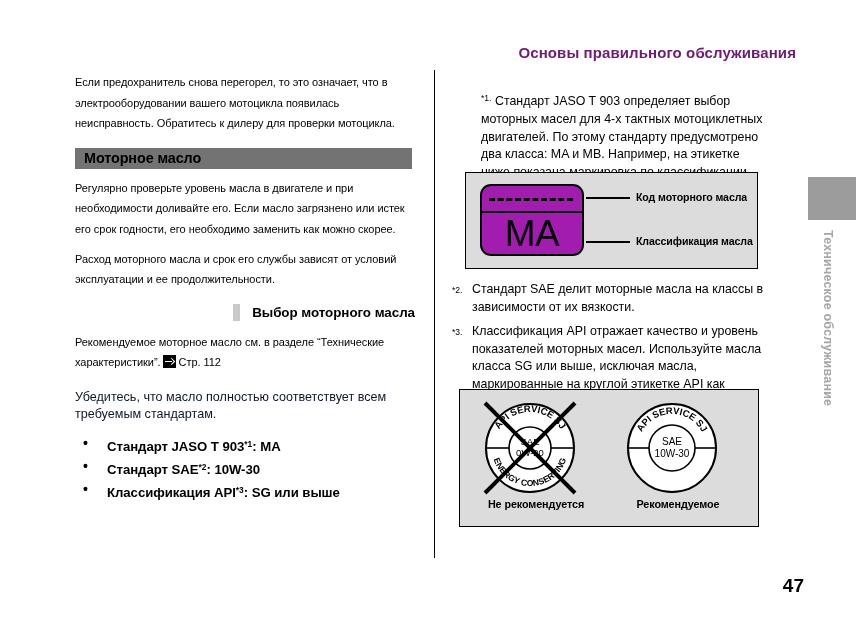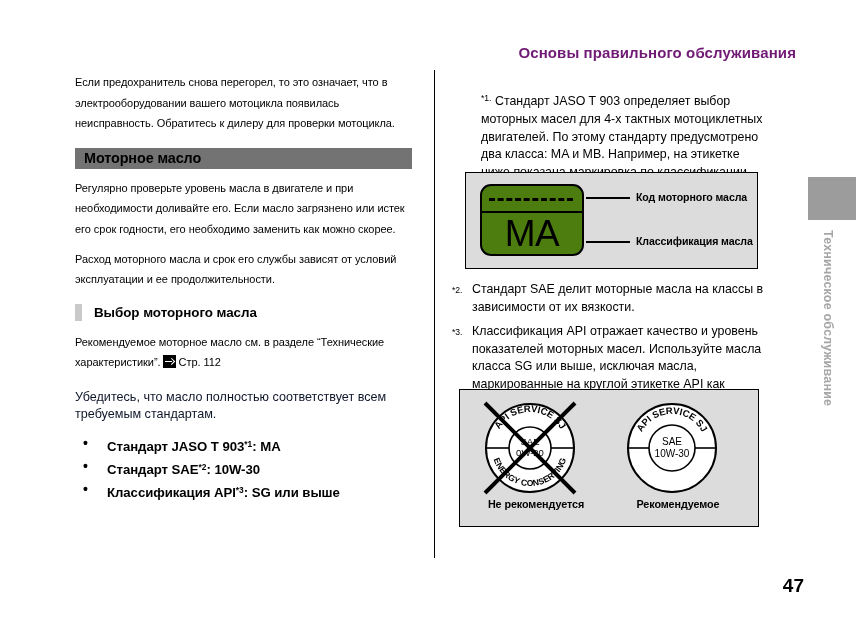--- a/index.html
+++ b/index.html
@@ -95,20 +95,21 @@
     font-size: 14.4px;
     font-weight: bold;
     padding-left: 9px;
     letter-spacing: -0.1px;
   }
 
   #sub-heading-row {
     display: flex;
     align-items: center;
     margin: 12px 0 11px 0;
+    justify-content: flex-end;
   }
   #sub-heading-mark {
     width: 7px;
     height: 17px;
     background: #c9c9c9;
     margin-right: 12px;
   }
   #sub-heading-text {
     font-size: 13.4px;
     font-weight: bold;
@@ -218,21 +219,21 @@
     background: #dcdcdc;
     border: 1.2px solid #000;
     box-sizing: border-box;
   }
   #ma-label-card {
     position: absolute;
     left: 14px;
     top: 11px;
     width: 104px;
     height: 72px;
-    background: #4d7c0f;
+    background: #a21caf;
     border: 2.6px solid #000;
     border-radius: 11px;
     box-sizing: border-box;
   }
   #ma-dashed-code {
     position: absolute;
     left: 7px;
     top: 12px;
     width: 84px;
     height: 0;

